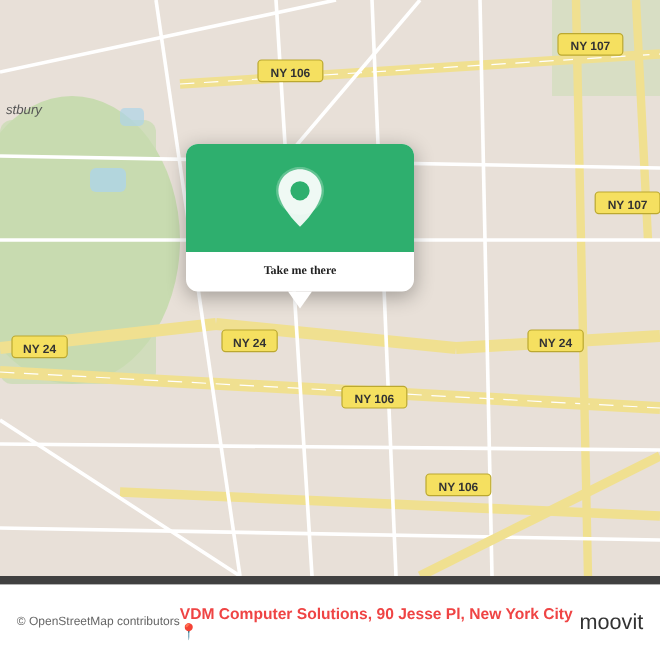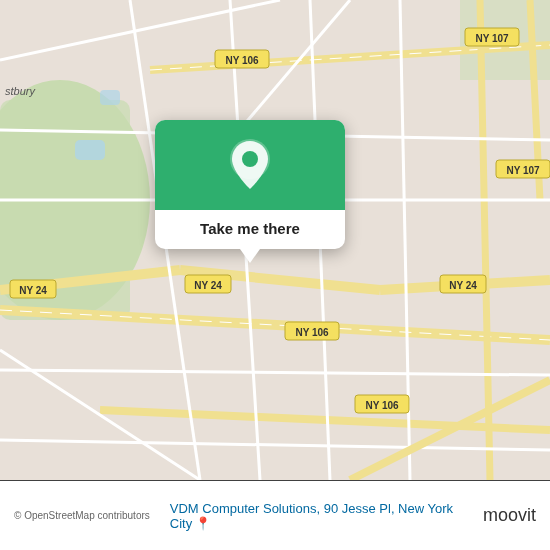--- a/index.html
+++ b/index.html
@@ -63,50 +63,51 @@
       width: 190px;
       height: 90px;
       border-radius: 10px 10px 0 0;
       display: flex;
       align-items: center;
       justify-content: center;
     }
 
     .popup-label {
       padding: 10px 16px 12px;
-      font-size: 15px;
+      font-size: 10px;
       font-weight: 600;
       color: #222;
       text-align: center;
       cursor: pointer;
+      font-family: Liberation Serif, serif;
     }
 
     
     #bottom-bar {
       width: 550px;
       height: 70px;
       background: white;
       display: flex;
       align-items: center;
       padding: 0 14px;
-      border-top: 1px solid #404040;
-      gap: 20px;
+      border-top: 7px solid #404040;
+      gap: 0;
     }
 
     .copyright-text {
       font-size: 10px;
       color: #666;
       white-space: nowrap;
     }
 
     .location-text {
       font-size: 13px;
-      color: #0369a1;
+      color: #ef4444;
       flex: 1;
-      font-weight: 400;
+      font-weight: 700;
     }
 
     .moovit-logo {
       display: flex;
       align-items: center;
       gap: 4px;
       font-size: 18px;
       font-weight: 400;
       color: #333;
     }

